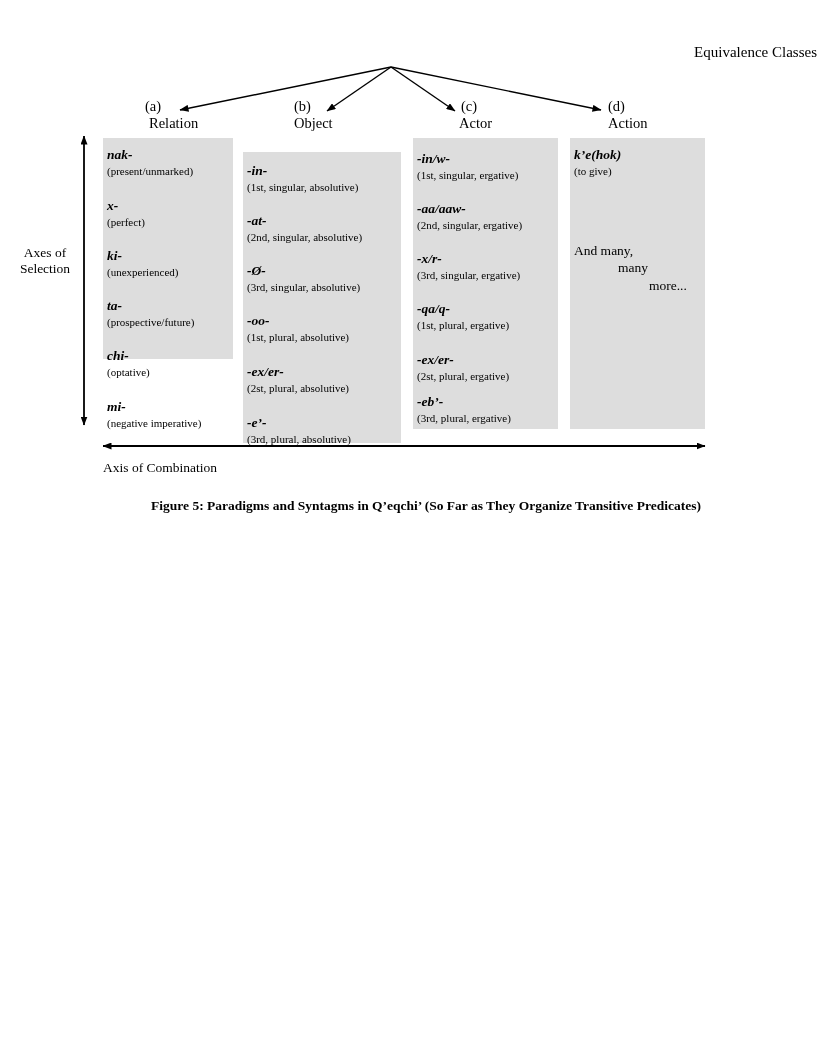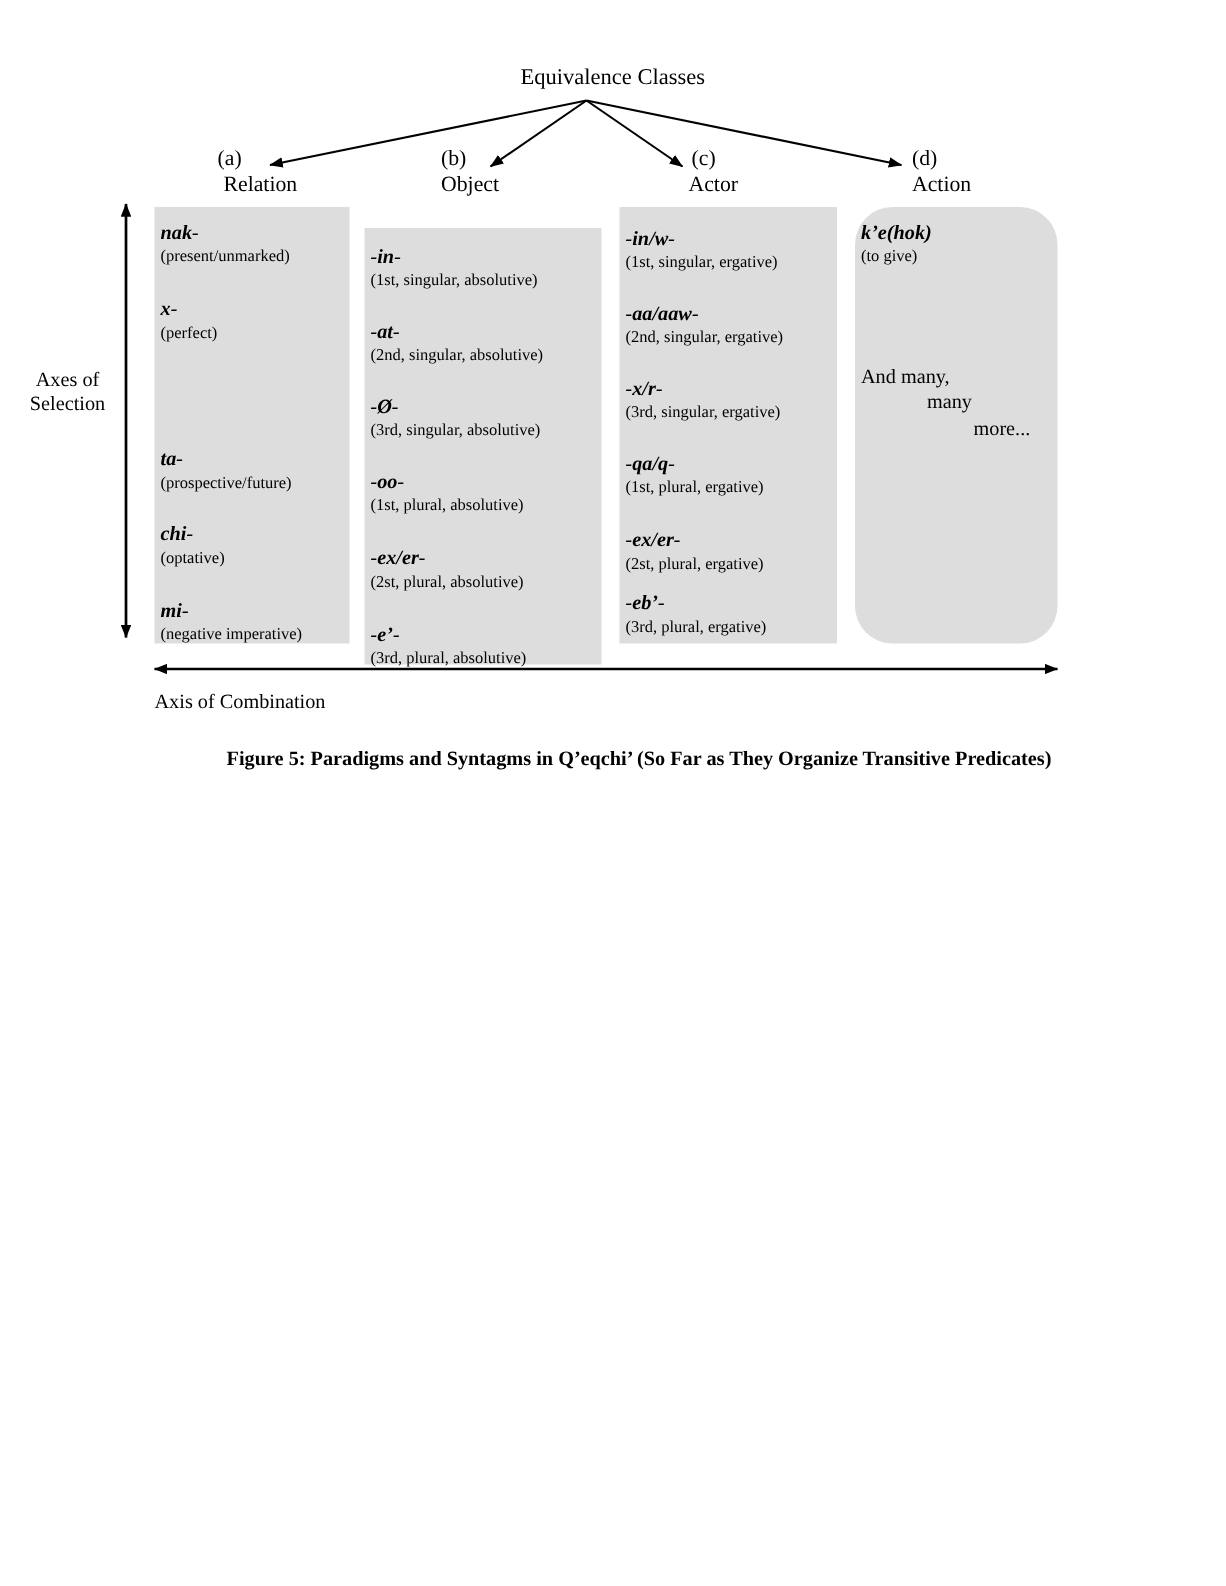--- a/index.html
+++ b/index.html
@@ -33,21 +33,21 @@
     height: 1057px;
     pointer-events: none;
   }
 
   
   .root-title {
     position: absolute;
     left: 0;
     top: 43px;
     width: 817px;
-    text-align: center;
+    text-align: right;
     font-size: 15px;
     line-height: 18px;
     white-space: nowrap;
   }
 
   
   .col-header {
     position: absolute;
     font-size: 14.5px;
     line-height: 17px;
@@ -69,24 +69,24 @@
   .col-header.h-d .name { margin-left: 0px; }
 
   
   .paradigm-box {
     position: absolute;
     background: #dddddd;
     box-sizing: border-box;
     padding-left: 4px;
     padding-right: 3px;
   }
-  .box-a { left: 103px; top: 138px; width: 130px; height: 291px; }
+  .box-a { left: 103px; top: 138px; width: 130px; height: 221px; }
   .box-b { left: 243px; top: 152px; width: 158px; height: 291px; }
   .box-c { left: 413px; top: 138px; width: 145px; height: 291px; }
-  .box-d { left: 570px; top: 138px; width: 135px; height: 291px; border-radius: 25px; }
+  .box-d { left: 570px; top: 138px; width: 135px; height: 291px; }
 
   .entry {
     position: absolute;
     left: 4px;
     right: 3px;
   }
   .entry .form {
     display: block;
     font-weight: bold;
     font-style: italic;
@@ -200,20 +200,24 @@
 
   <div class="paradigm-box box-a">
     <div class="entry" style="top:9px">
       <span class="form">nak-</span>
       <span class="gloss">(present/unmarked)</span>
     </div>
     <div class="entry" style="top:60px">
       <span class="form">x-</span>
       <span class="gloss">(perfect)</span>
     </div>
+    <div class="entry" style="top:110px">
+      <span class="form">ki-</span>
+      <span class="gloss">(unexperienced)</span>
+    </div>
     <div class="entry" style="top:160px">
       <span class="form">ta-</span>
       <span class="gloss">(prospective/future)</span>
     </div>
     <div class="entry" style="top:210px">
       <span class="form">chi-</span>
       <span class="gloss">(optative)</span>
     </div>
     <div class="entry" style="top:261px">
       <span class="form">mi-</span>

